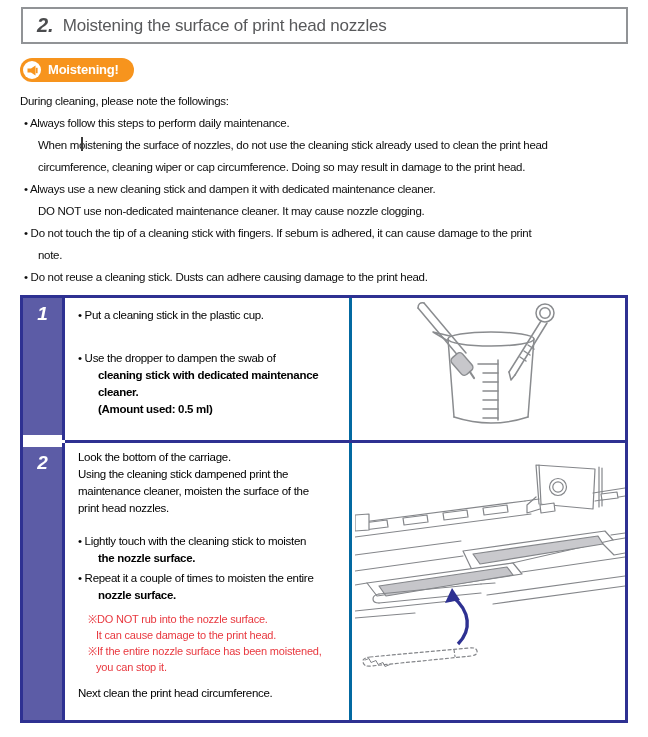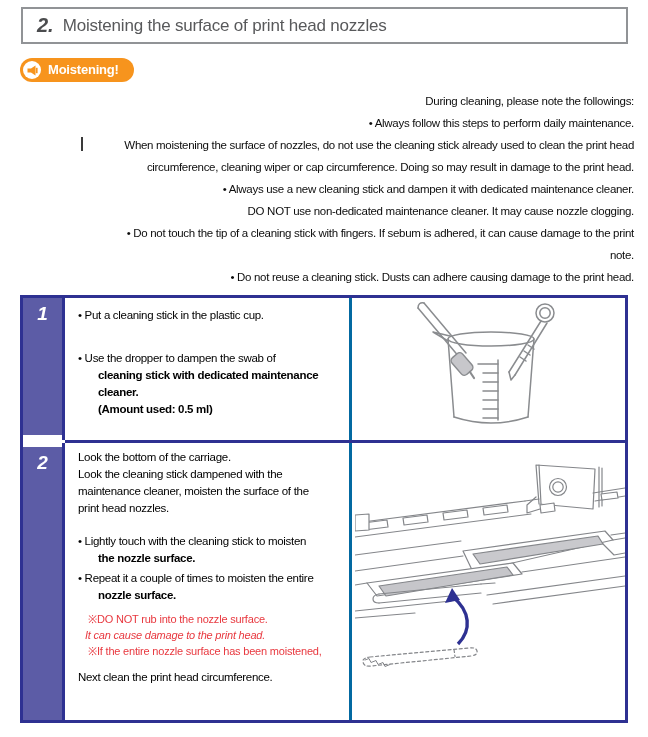--- a/index.html
+++ b/index.html
@@ -29,21 +29,21 @@
   }
   .badge-circle {
     position:absolute; left:3px; top:3px; width:18px; height:18px;
     background:#fff; border-radius:50%;
     display:flex; align-items:center; justify-content:center;
   }
 
   
   .intro {
     position:absolute; left:20px; top:90px; width:614px;
-    font-size:11.5px; letter-spacing:-0.3px; color:#0d0d0d;text-align:right;
+    font-size:11.5px; letter-spacing:-0.3px; color:#0d0d0d;
   }
   .intro .ln { height:22px; line-height:22px; white-space:nowrap; }
   .intro .il-b { margin-left:4px; }
   .intro .il-c { margin-left:18px; }
 
   .caret { position:absolute; left:81px; top:137px; width:1.5px; height:14px; background:#3a3a3a; }
 
   
   .steps-table {
     position:absolute; left:20px; top:295px; width:608px; height:428px;
@@ -69,21 +69,21 @@
   #text1 { top:0; height:142px; padding-top:9px; }
   #text2 { top:145px; height:277px; padding-top:6px; }
 
   .img-cell { left:332px; width:270px; background:#fff; }
   #img1 { top:0; height:142px; }
   #img2 { top:145px; height:277px; }
 
   .sl { height:17px; line-height:17px; font-size:11.5px; letter-spacing:-0.3px; white-space:nowrap; color:#000; }
   .sl-c { margin-left:20px;font-weight:bold; }
   .red { height:16px; line-height:16px; font-size:11px; letter-spacing:-0.2px; white-space:nowrap; color:#e8383f; margin-left:10px; }
-  .red-c { margin-left:7px;font-style:italic; }
+  .red-c { margin-left:18px; }
   .sp26 { height:26px; } .sp16 { height:16px; } .sp7 { height:7px; } .sp10 { height:10px; }
   .mt3 { margin-top:3px; }
 
   svg { display:block; }
 </style>
 </head>
 <body>
 
 <div class="title-box">
   <span class="title-num">2.</span>
@@ -172,32 +172,33 @@
   </div>
 
   <div class="row-divider"></div>
 
   <div class="cell num-cell" id="num2">
     <div class="num-fill">2</div>
   </div>
 
   <div class="cell text-cell" id="text2">
     <div class="sl">Look the bottom of the carriage.</div>
-    <div class="sl">Look the cleaning stick dampened with the</div>
+    <div class="sl">Using the cleaning stick dampened print the</div>
     <div class="sl">maintenance cleaner, moisten the surface of the</div>
     <div class="sl">print head nozzles.</div>
     <div class="sp16"></div>
     <div class="sl">• Lightly touch with the cleaning stick to moisten</div>
     <div class="sl sl-c">the nozzle surface.</div>
     <div class="sl mt3">• Repeat it a couple of times to moisten the entire</div>
     <div class="sl sl-c">nozzle surface.</div>
     <div class="sp7"></div>
     <div class="red">※DO NOT rub into the nozzle surface.</div>
     <div class="red red-c">It can cause damage to the print head.</div>
     <div class="red">※If the entire nozzle surface has been moistened,</div>
+    <div class="red red-c">you can stop it.</div>
     <div class="sp10"></div>
     <div class="sl">Next clean the print head circumference.</div>
   </div>
 
   <div class="cell img-cell" id="img2">
     <svg width="270" height="277" viewBox="0 0 270 277">
       <g stroke="#84868a" stroke-width="1.2" fill="none" stroke-linecap="round" stroke-linejoin="round">
 
         <g>
           <polygon points="181,22 240,26 238,66 184,61" fill="#fff"></polygon>

